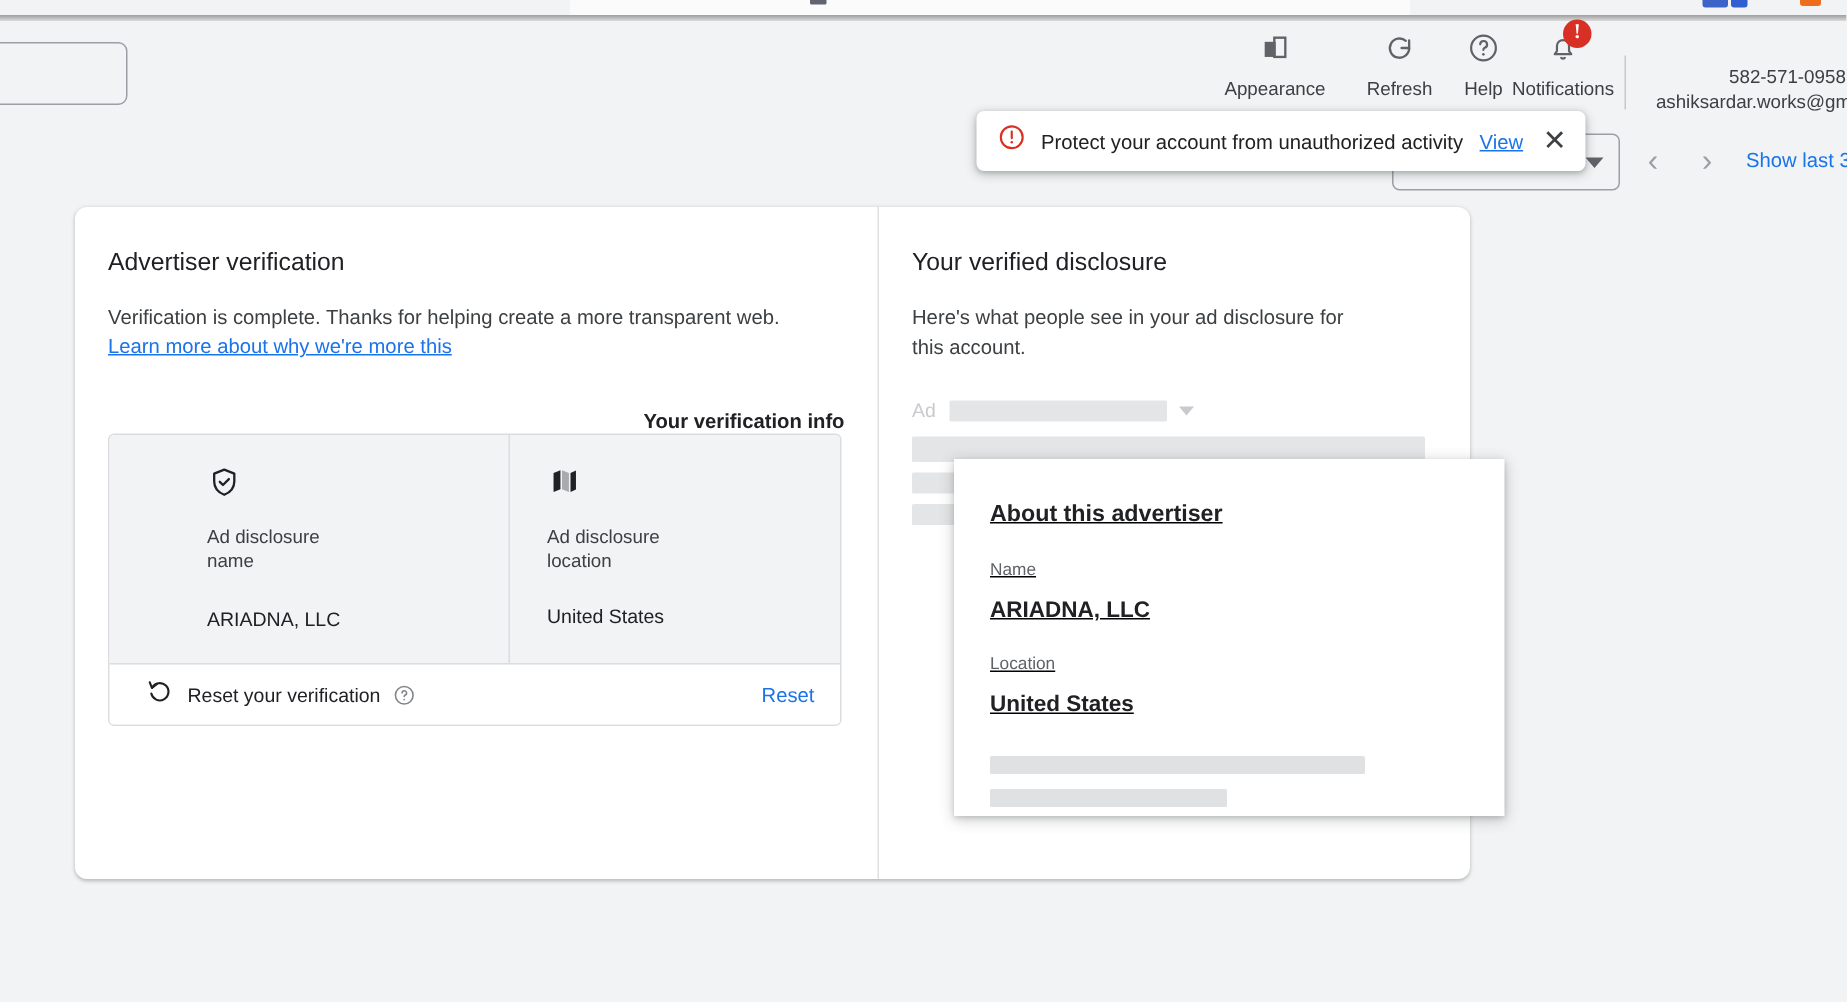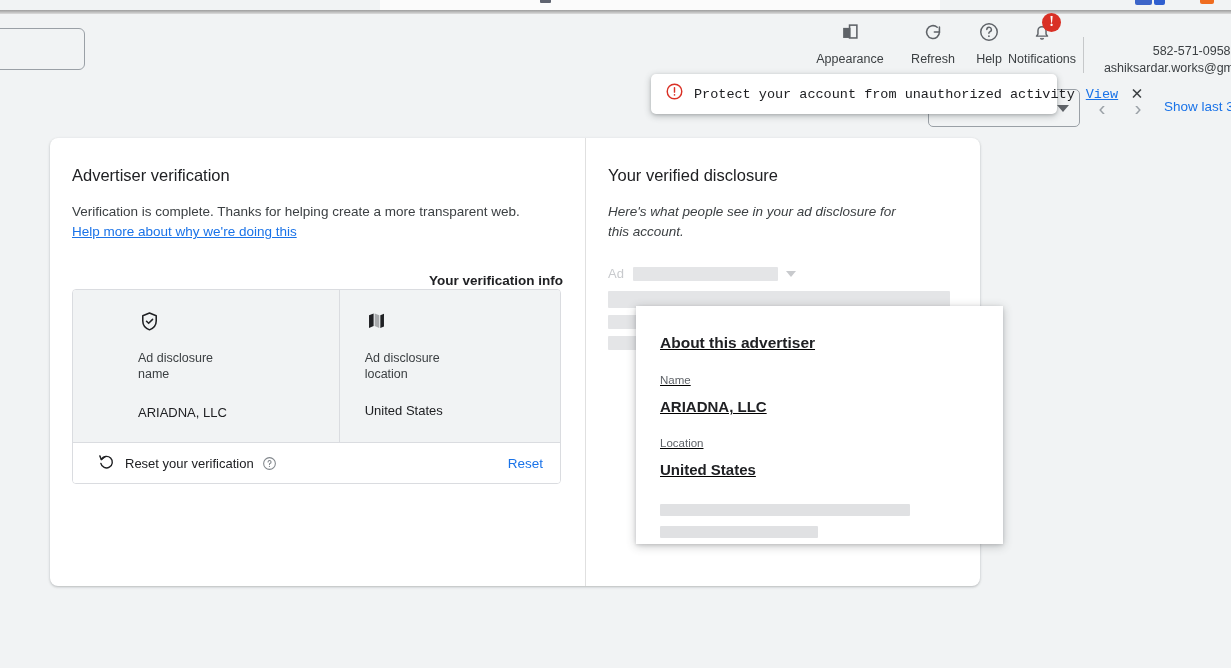--- a/index.html
+++ b/index.html
@@ -195,21 +195,20 @@
     position: absolute;
     left: 651px; top: 74px;
     width: 406px; height: 40px;
     background: #ffffff;
     border-radius: 5px;
     box-shadow: 0 2px 7px rgba(60,64,67,.32), 0 1px 3px rgba(60,64,67,.18);
     display: flex;
     align-items: center;
     padding: 0 12px 0 14px;
     z-index: 40;
-    font-family: Liberation Mono, monospace;
   }
   #toast-text {
     font-size: 13.5px;
     color: #202124;
     margin-left: 10px;
     white-space: nowrap;
   }
   #toast-view {
     font-size: 13.5px;
     color: #1a73e8;
@@ -322,21 +321,21 @@
   }
   #reset-help-icon { margin-left: 8px; color: #80868b; line-height: 0; cursor: pointer; }
   #reset-action {
     font-size: 13.5px;
     color: #1a73e8;
     cursor: pointer;
   }
 
   
   #right-pane { position: absolute; left: 536px; top: 0; width: 394px; height: 448px; padding: 25px 22px 0 22px; }
-  #right-pane .pane-sub { max-width: 305px; font-style: italic; }
+  #right-pane .pane-sub { max-width: 305px; }
 
   #ad-preview { position: absolute; left: 22px; top: 128px; width: 350px; }
   #ad-row { display: flex; align-items: center; }
   #ad-tag {
     font-size: 13px;
     color: #c8cacd;
     margin-right: 9px;
   }
   .skel { background: #e4e5e7; border-radius: 1px; }
   #ad-url-skel { width: 145px; height: 14px; }
@@ -479,21 +478,21 @@
   <span id="toast-view">View</span>
   <span id="toast-close">✕</span>
 </div>
 
 <div id="main-card">
   <div id="card-divider"></div>
 
   <div id="left-pane">
     <div class="pane-title">Advertiser verification</div>
     <div class="pane-sub">Verification is complete. Thanks for helping create a more transparent web.</div>
-    <a id="learn-link" href="#">Help more about why we're doing this</a>
+    <a id="learn-link" href="#">Learn more about why we're more this</a>
     <div id="verification-info-label">Your verification info</div>
 
     <div id="info-box">
       <div id="info-grid">
 
         <div class="info-col" id="info-col-name">
           <div class="info-icon">
             <svg width="23" height="23" viewBox="0 0 24 24" fill="none" stroke="#202124" stroke-width="1.6" stroke-linecap="round" stroke-linejoin="round">
               <path d="M12 3.2 19 6v5.4c0 4.3-2.9 7.6-7 9.3-4.1-1.7-7-5-7-9.3V6l7-2.8z"></path>
               <path d="M8.9 11.7l2.2 2.2 4.1-4.1"></path>

